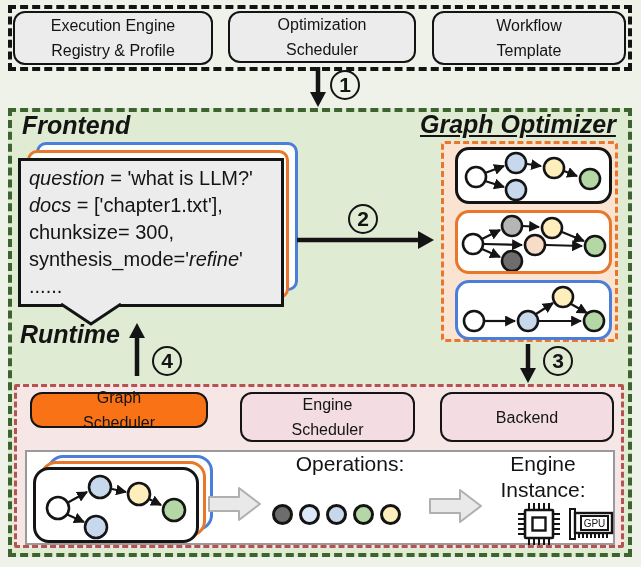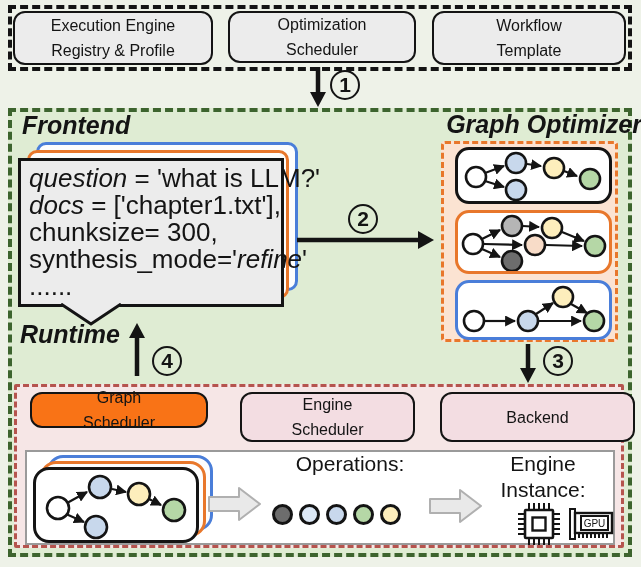--- a/index.html
+++ b/index.html
@@ -11,21 +11,21 @@
             align-items:center;justify-content:center;text-align:center;font-size:16px;line-height:25px;}
   .label{font-style:italic;font-weight:bold;font-size:25px;white-space:nowrap;}
   .badge{width:30px;height:30px;border:2.5px solid #141414;border-radius:50%;display:flex;
          align-items:center;justify-content:center;font-size:21px;font-weight:bold;}
   .gbox{border:3px solid #141414;border-radius:14px;background:#fff;}
   .layer{border:3px solid;border-radius:10px;background:#fdfdfd;}
   svg line.edge{stroke:#141414;stroke-width:2.2;}
   svg circle.node{stroke:#141414;stroke-width:2.6;}
   svg .stepline{stroke:#141414;stroke-width:4.5;}
   svg text{font-family:"Liberation Sans",sans-serif;}
-  .bubble-text{font-size:26px;line-height:27px;white-space:nowrap;}
+  .bubble-text{font-size:20px;line-height:27px;white-space:nowrap;}
   .bubble-text .it{font-style:italic;}
   .dot{width:21px;height:21px;border-radius:50%;border:3px solid #141414;box-sizing:border-box;}
   .ctext{font-size:21px;line-height:26px;text-align:center;}
 </style>
 </head>
 <body>
 
 <div id="stage" style="background-color: rgb(238, 242, 232);">
 
   <svg width="0" height="0" style="position:absolute">
@@ -74,21 +74,21 @@
       <div><span>synthesis_mode='</span><span class="it">refine</span><span>'</span></div>
       <div><span>......</span></div>
     </div>
 
   <svg class="abs" style="left:297px;top:226px;" width="142" height="28">
     <line class="stepline" x1="0" y1="14" x2="123" y2="14"></line>
     <polygon points="121,5 121,23 137,14" fill="#141414"></polygon>
   </svg>
   <div class="abs badge" style="left:348px;top:204px;">2</div>
 
-  <div class="abs label" style="left:446px;top:110px;width:196px;text-align:right;">Graph Optimizer</div>
+  <div class="abs label" style="left:420px;top:110px;width:196px;text-decoration:underline;">Graph Optimizer</div>
 
   <div class="abs dashed3" style="left: 441px; top: 141px; width: 177px; height: 201px; background-color: rgb(251, 227, 210); border-color: rgb(232, 119, 43);"></div>
 
   <div class="abs gbox" style="left:455px;top:147px;width:157px;height:57px;">
     <svg width="151" height="51">
       <line class="edge" x1="27" y1="23" x2="46" y2="16" marker-end="url(#arr)"></line>
       <line class="edge" x1="27" y1="31" x2="46" y2="37" marker-end="url(#arr)"></line>
       <line class="edge" x1="69" y1="14" x2="83" y2="16" marker-end="url(#arr)"></line>
       <line class="edge" x1="106" y1="21" x2="119" y2="26" marker-end="url(#arr)"></line>
       <circle class="node" cx="18" cy="27" r="10" fill="#ffffff"></circle>
@@ -145,21 +145,21 @@
   <div class="abs dashed3" style="left: 14px; top: 384px; width: 610px; height: 164px; border-radius: 2px; background-color: rgb(246, 230, 230); border-color: rgb(181, 84, 78);"></div>
 
   <div class="abs roundbox" style="left: 30px; top: 392px; width: 178px; height: 36px; background-color: #f97316;">
     <span>Graph</span>
     <span>Scheduler</span>
   </div>
   <div class="abs roundbox" style="left: 240px; top: 392px; width: 175px; height: 50px; background-color: rgb(243, 221, 226);">
     <span>Engine</span>
     <span>Scheduler</span>
   </div>
-  <div class="abs roundbox" style="left: 440px; top: 392px; width: 195px; height: 50px; background-color: rgb(243, 221, 226);">
+  <div class="abs roundbox" style="left: 440px; top: 392px; width: 174px; height: 50px; background-color: rgb(243, 221, 226);">
     <span>Backend</span>
   </div>
 
   <div class="abs" style="left: 25px; top: 450px; width: 590px; height: 95px; border: 2.5px solid rgb(154, 154, 154); background: rgb(255, 255, 255);"></div>
 
   <div class="abs layer" style="left: 47px; top: 455px; width: 166px; height: 76px; border-radius: 16px; border-color: rgb(74, 126, 217);"></div>
   <div class="abs layer" style="left: 40px; top: 461px; width: 166px; height: 76px; border-radius: 16px; border-color: rgb(232, 119, 43);"></div>
   <div class="abs gbox" style="left:33px;top:467px;width:166px;height:76px;border-radius:16px;">
     <svg width="160" height="70">
       <line class="edge" x1="31" y1="33" x2="51" y2="22" marker-end="url(#arr)"></line>

